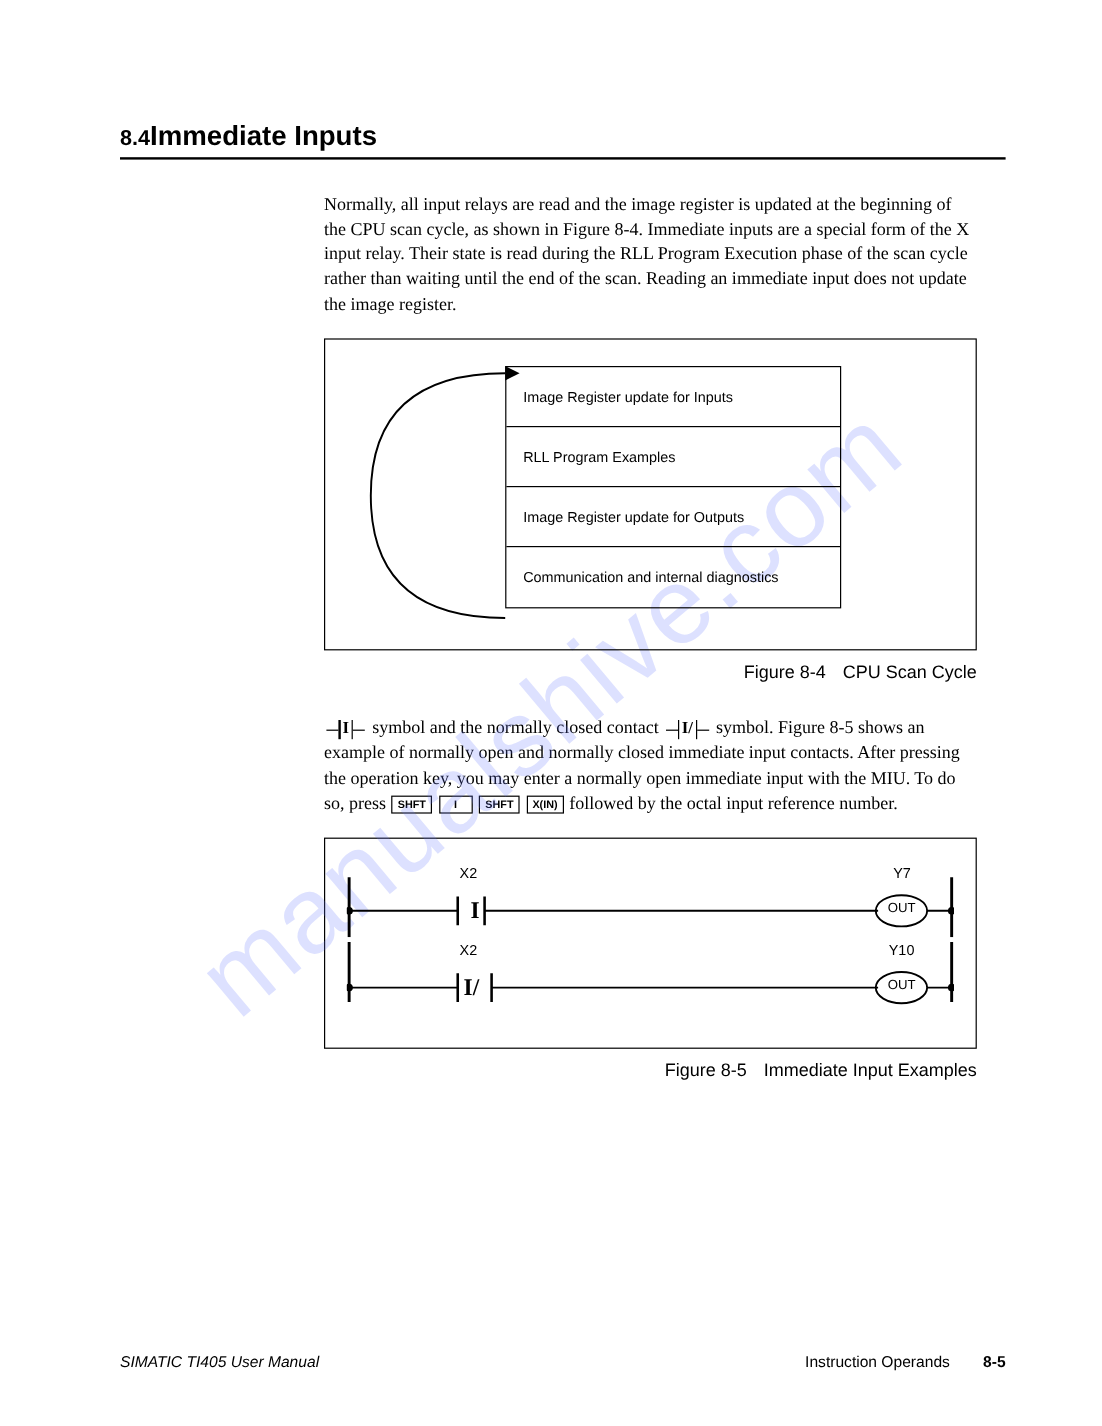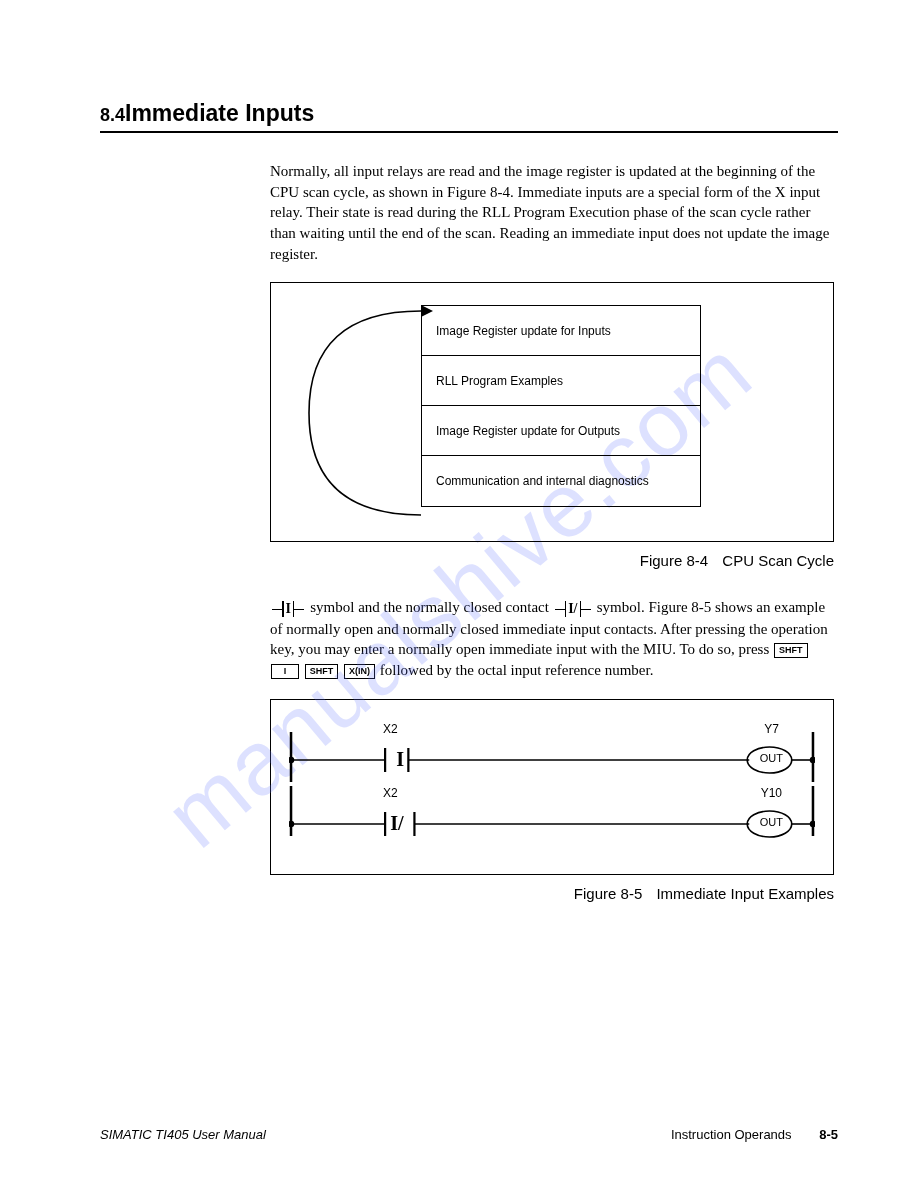--- a/index.html
+++ b/index.html
@@ -16,21 +16,21 @@
       display: flex;
       align-items: baseline;
       border-bottom: 2px solid #000;
       padding-bottom: 4px;
       margin-bottom: 28px;
     }
     .section-number { font-weight: bold; font-size: 18px; font-family: Arial, sans-serif; }
     .section-title  { font-weight: bold; font-size: 23px; font-family: Arial, sans-serif; }
     .body-col {
       margin-left: 170px;
-      margin-right: 4px;
+      margin-right: 24px;
     }
     .para {
       font-size: 15px;
       line-height: 1.38;
       margin-bottom: 18px;
     }
     .diagram-box {
       border: 1.5px solid #000;
       padding: 20px 10px 20px 10px;
       margin-bottom: 10px;

